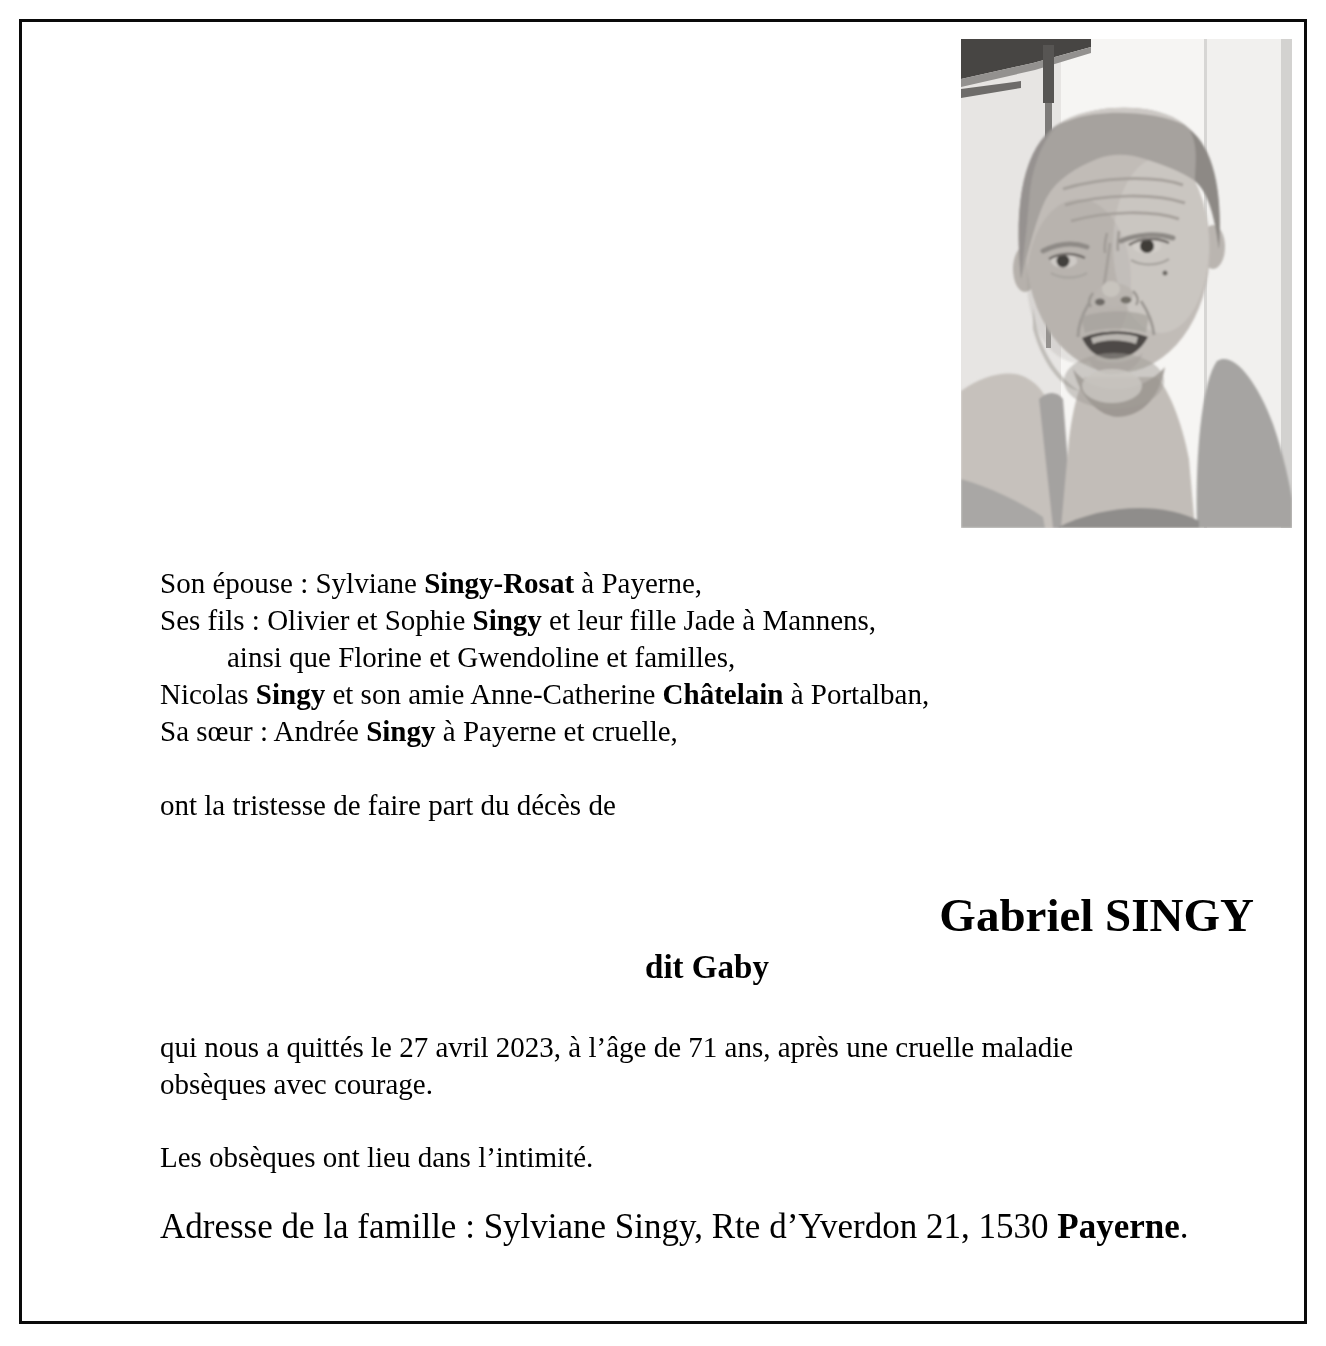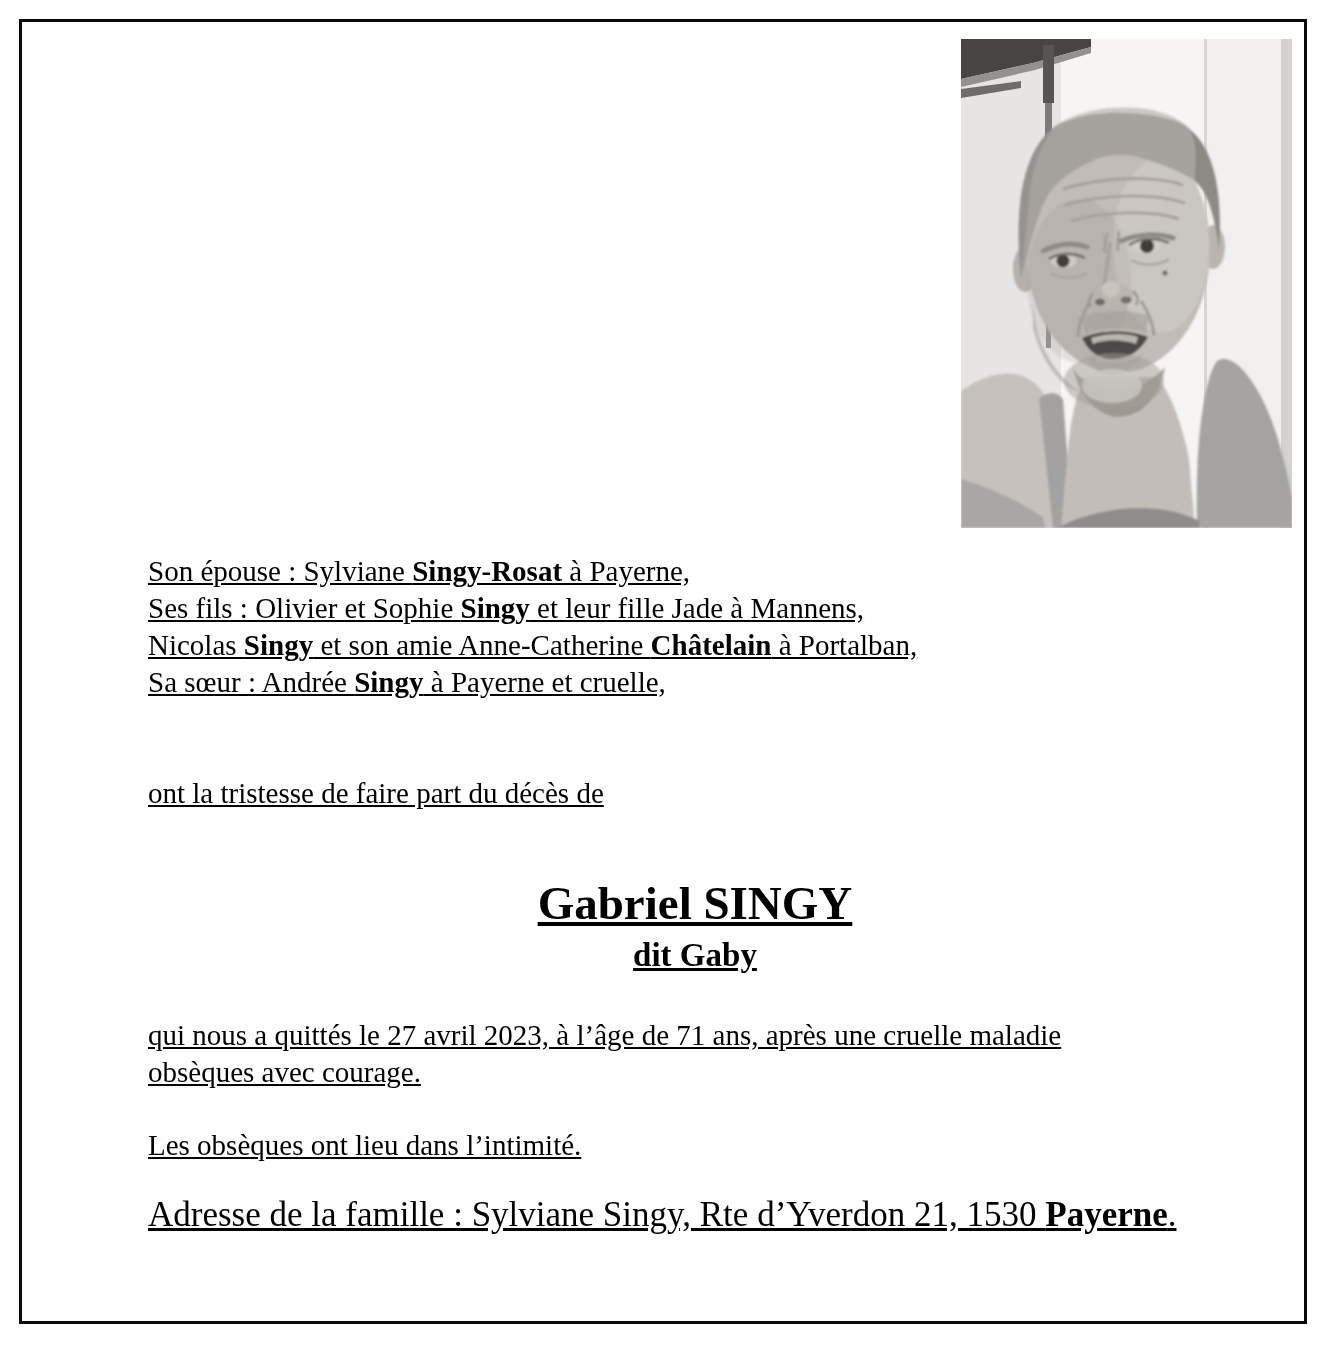--- a/index.html
+++ b/index.html
@@ -10,27 +10,27 @@
   }
   .frame{
     position:absolute;left:19px;top:19px;width:1288px;height:1305px;
     border:3px solid #0a0a0a;box-sizing:border-box;pointer-events:none;
   }
   .photo{
     position:absolute;left:961px;top:39px;width:331px;height:489px;margin:0;
   }
   .photo svg{display:block;width:100%;height:100%;}
   .content section,.content h1,.content h2,.content p{
-    position:absolute;left:148px;width:1094px;margin:0;text-decoration:underline;
+    position:absolute;left:148px;width:1094px;margin:12px;
   }
   .line{font-size:29px;line-height:37px;white-space:pre-wrap;}
   .line.indent{padding-left:67px;}
   #family-lines{top:553px;}
   #sympathy-lines{top:775px;}
-  #deceased-name{top:877px;font-size:47px;line-height:52px;font-weight:bold;text-align:center;}
+  #deceased-name{top:877px;font-size:47px;line-height:52px;font-weight:bold;text-align:right;}
   #deceased-nickname{top:935px;font-size:33px;line-height:40px;font-weight:bold;text-align:center;}
   #death-lines{top:1017px;}
   #funeral-line{top:1127px;font-size:29px;line-height:37px;}
   #address-line{top:1196px;font-size:35px;line-height:37px;}
   b{font-weight:bold;}
 </style>
 </head>
 <body>
 
 <div class="frame"></div>
@@ -136,20 +136,21 @@
         <path d="M 72,268 C 76,306 94,336 118,352 C 98,348 80,320 72,290 Z" fill="#9a9690" opacity="0.5"></path>
       </g>
     </g>
   </svg>
 </figure>
 
 <main class="content">
   <section id="family-lines">
       <div class="line"><span>Son épouse : Sylviane </span><b>Singy-Rosat</b><span> à Payerne,</span></div>
       <div class="line"><span>Ses fils : Olivier et Sophie </span><b>Singy</b><span> et leur fille Jade à Mannens,</span></div>
+      <div class="line indent"><span>ainsi que Florine et Gwendoline et familles,</span></div>
       <div class="line"><span>Nicolas </span><b>Singy</b><span> et son amie Anne-Catherine </span><b>Châtelain</b><span> à Portalban,</span></div>
       <div class="line"><span>Sa sœur : Andrée </span><b>Singy</b><span> à Payerne et cruelle,</span></div>
     </section>
   <section id="sympathy-lines">
       <div class="line">ont la tristesse de faire part du décès de</div>
     </section>
   <h1 id="deceased-name">Gabriel SINGY</h1>
   <h2 id="deceased-nickname">dit Gaby</h2>
   <section id="death-lines">
       <div class="line">qui nous a quittés le 27 avril 2023, à l’âge de 71 ans, après une cruelle maladie</div>

